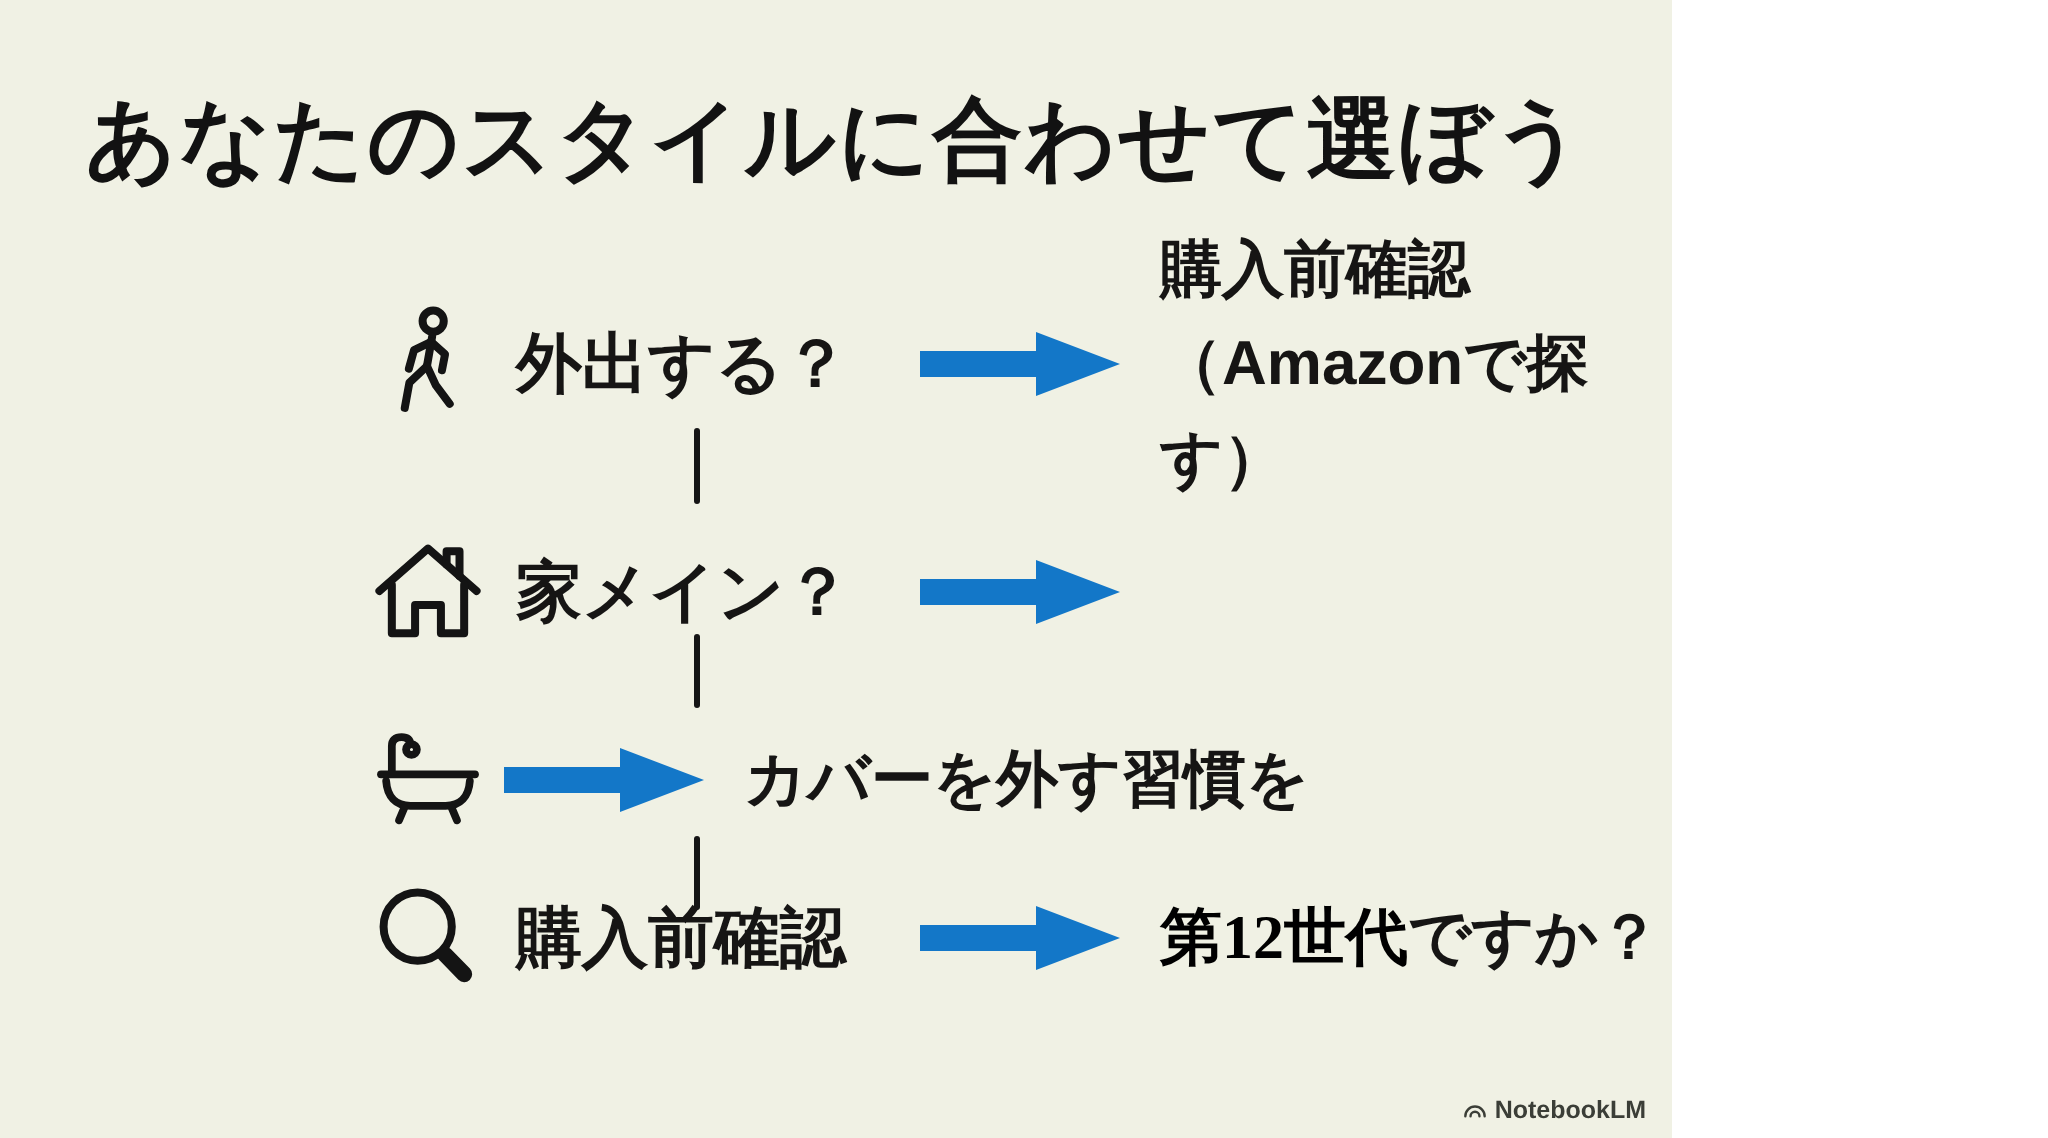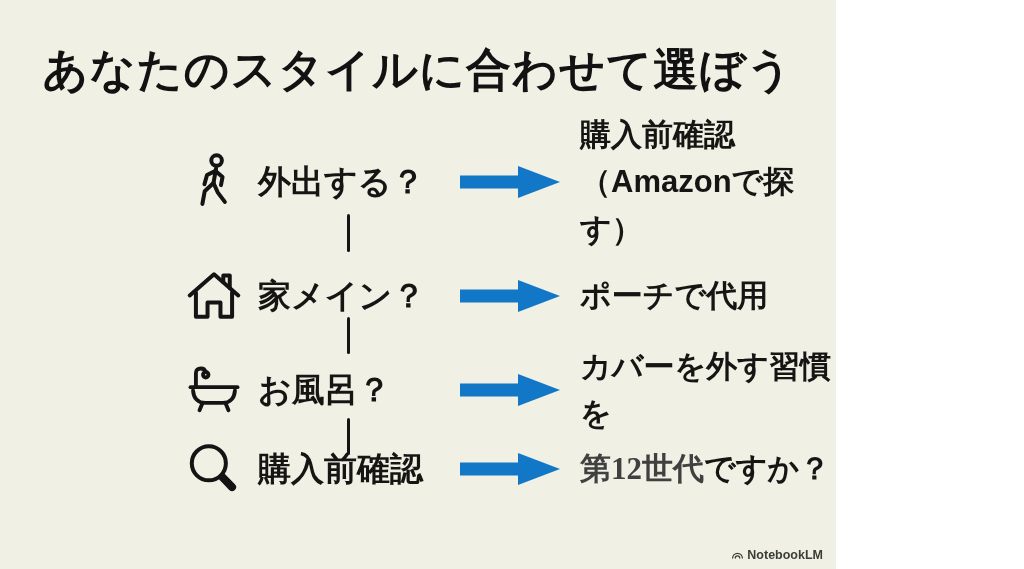--- a/index.html
+++ b/index.html
@@ -65,21 +65,21 @@
     flex: 0 0 102px;
   }
   .answer {
     margin-left: 18px;
     font-size: 31px;
     font-weight: 800;
     line-height: 1.52;
     color: #161514;
     white-space: pre-line;
   }
-  .answer .hl { color: #404040; }
+  .answer .hl { color: #000000; }
   .connector {
     position: absolute;
     left: 347px;
     width: 3px;
     background: #151515;
     border-radius: 2px;
   }
   .conn-1 { top: 214px; height: 38px; }
   .conn-2 { top: 317px; height: 37px; }
   .conn-3 { top: 418px; height: 37px; }
@@ -133,37 +133,35 @@
         <path d="M15.6 6.7 V4.1 H18.1 V8.9"></path>
         <path d="M5 10.6 V20 H9.5 V14.5 H14.5 V20 H19 V10.6"></path>
       </svg>
     </div>
     <div class="label">家メイン？</div>
     <div class="arrow-box">
       <svg viewBox="0 0 102 36">
           <path d="M0 11.5 H58 V2 L100 18 L58 34 V24.5 H0 Z" fill="#1377c8"></path>
         </svg>
     </div>
-    <div class="answer">ポーチで代用</div>
   </div>
 
   <div class="connector conn-2"></div>
 
   <div class="row row-3">
     <div class="icon-box">
       <svg viewBox="0 0 24 24" fill="none" stroke="#141414" stroke-width="1.5" stroke-linecap="round" stroke-linejoin="round">
         <path d="M5 10.4 V5.4 Q5 3.7 6.9 3.7 Q8.5 3.7 8.6 5.1"></path>
         <circle cx="8.8" cy="6.1" r="1.05"></circle>
         <path d="M2.9 10.9 H21.1"></path>
         <path d="M3.9 12.2 C4.1 15.1 5.7 17 8.6 17 H15.4 C18.3 17 19.9 15.1 20.1 12.2"></path>
         <path d="M7.4 17.4 L6.4 19.8"></path>
         <path d="M16.6 17.4 L17.6 19.8"></path>
       </svg>
     </div>
-    <div class="label">お風呂？</div>
     <div class="arrow-box">
       <svg viewBox="0 0 102 36">
           <path d="M0 11.5 H58 V2 L100 18 L58 34 V24.5 H0 Z" fill="#1377c8"></path>
         </svg>
     </div>
     <div class="answer">カバーを外す習慣を</div>
   </div>
 
   <div class="connector conn-3"></div>
 

